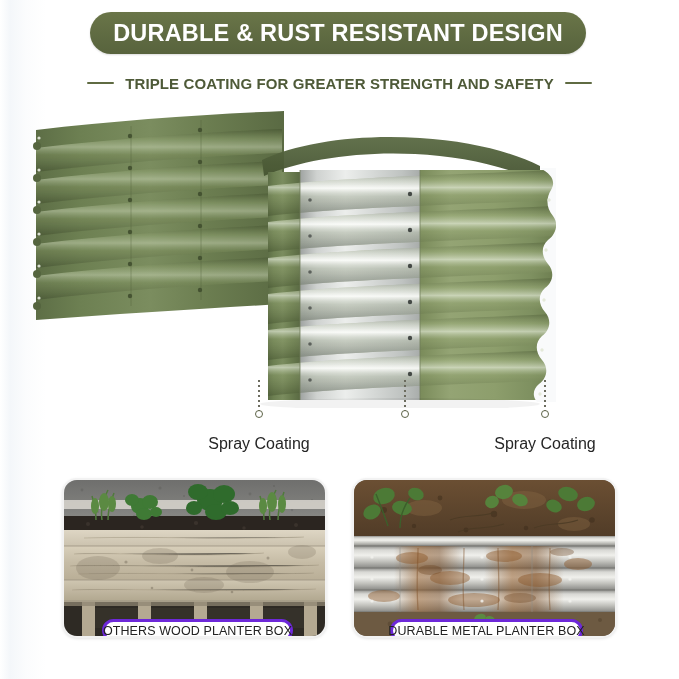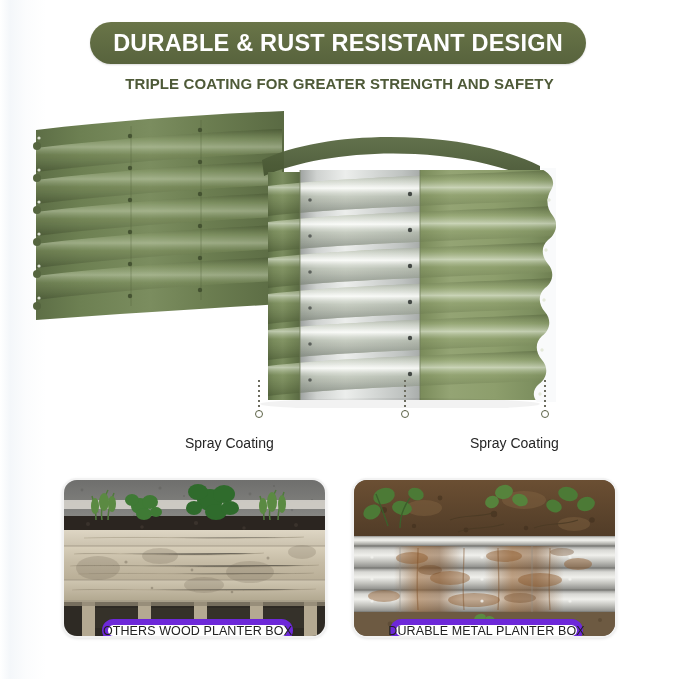--- a/index.html
+++ b/index.html
@@ -13,33 +13,33 @@
     position:relative;width:679px;height:679px;
     background:
       linear-gradient(90deg,#ffffff 0px,#f4f7fa 10px,#fbfcfd 26px,#ffffff 46px),
       linear-gradient(180deg,#ffffff 0%,#fdfdfe 55%,#f7f9fb 100%);
     overflow:hidden;
   }
 
   
   .header{position:absolute;left:0;top:0;width:679px;}
   .title-pill{
-    position:absolute;left:90px;top:22px;width:496px;height:42px;
+    position:absolute;left:90px;top:12px;width:496px;height:42px;
     background:linear-gradient(180deg,#6a7548 0%,#5f6b42 55%,#58633d 100%);
     border-radius:21px;
     box-shadow:0 1px 2px rgba(0,0,0,.14);
     display:flex;align-items:center;justify-content:center;
   }
   .title-pill span{
     color:#ffffff;font-size:23.5px;font-weight:bold;letter-spacing:.2px;
     white-space:nowrap;
   }
   .subtitle-row{
     position:absolute;left:0;top:70px;width:679px;height:26px;
-    display:flex;align-items:center;justify-content:center;gap:11px;flex-direction:column;
+    display:flex;align-items:center;justify-content:center;gap:11px;
   }
   .sub-dash{width:27px;height:2px;background:#5f6b42;border-radius:1px;}
   .subtitle-row .sub-text{
     color:#4e5a38;font-size:15px;font-weight:bold;letter-spacing:.1px;white-space:nowrap;
   }
 
   
   .product{position:absolute;left:0;top:108px;width:679px;height:300px;}
   .product svg{display:block;}
 
@@ -50,37 +50,37 @@
     width:2px;background-image:linear-gradient(180deg,#6b6b5e 0 2px,transparent 2px 5px);
     background-size:2px 5px;
   }
   .leader .knob{
     position:absolute;left:-3px;bottom:-4px;width:8px;height:8px;border-radius:50%;
     background:#ffffff;border:1.6px solid #5d6347;box-sizing:border-box;
   }
 
   .labels{position:absolute;left:0;top:430px;width:679px;height:56px;}
   .label{
-    position:absolute;text-align:left;color:#262626;font-size:14px;line-height:19px;
+    position:absolute;text-align:center;color:#262626;font-size:16px;line-height:19px;
   }
 
   
   .compare{position:absolute;left:0;top:478px;width:679px;height:175px;}
   .photo-card{
     position:absolute;top:0;width:265px;height:160px;border-radius:15px;
     border:2px solid #f2f2f2;box-sizing:border-box;overflow:hidden;
     box-shadow:0 1px 3px rgba(0,0,0,.10);
     background:#cfcfcf;
   }
   .photo-card.left{left:62px;}
   .photo-card.right{left:352px;}
   .photo-card svg{display:block;}
   .cap-pill{
     position:absolute;top:139px;height:23px;border-radius:12px;
-    background:#ffffff;border:6px solid #6d28d9;box-sizing:border-box;
+    background:#ffffff;border:3px solid #6d28d9;box-sizing:border-box;
     display:flex;align-items:center;justify-content:center;
     box-shadow:0 1px 2px rgba(0,0,0,.10);
   }
   .cap-pill span{color:#222222;font-size:12.5px;white-space:nowrap;letter-spacing:.1px;}
   .cap-pill.left{left:100px;width:191px;}
   .cap-pill.right{left:398px;width:193px;}
 </style>
 </head>
 <body>
 

